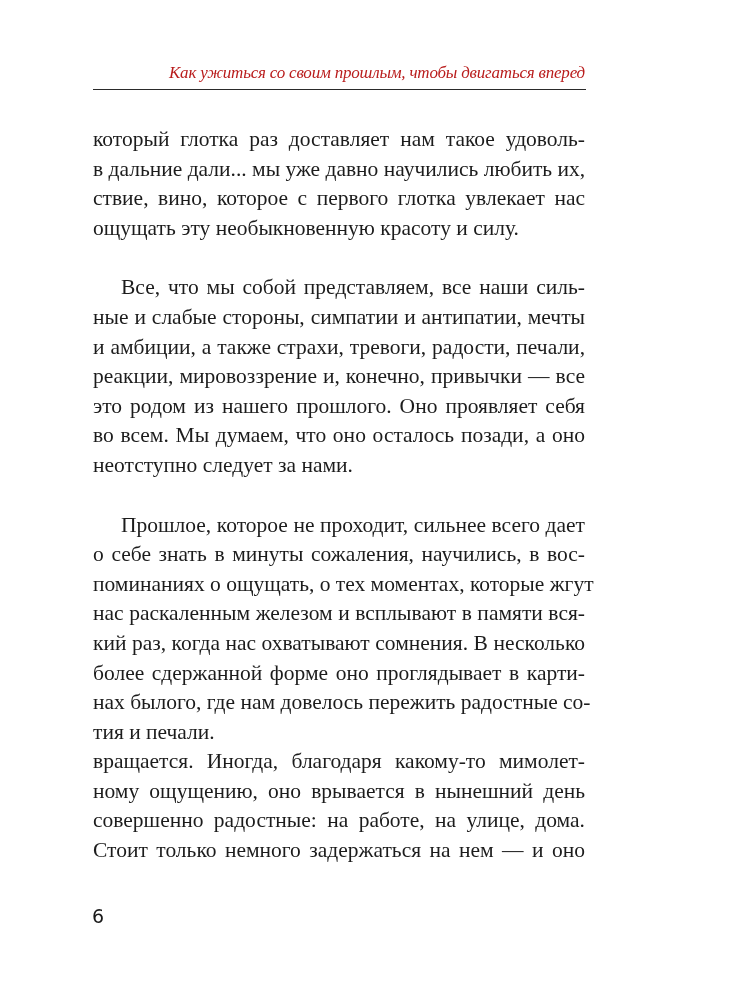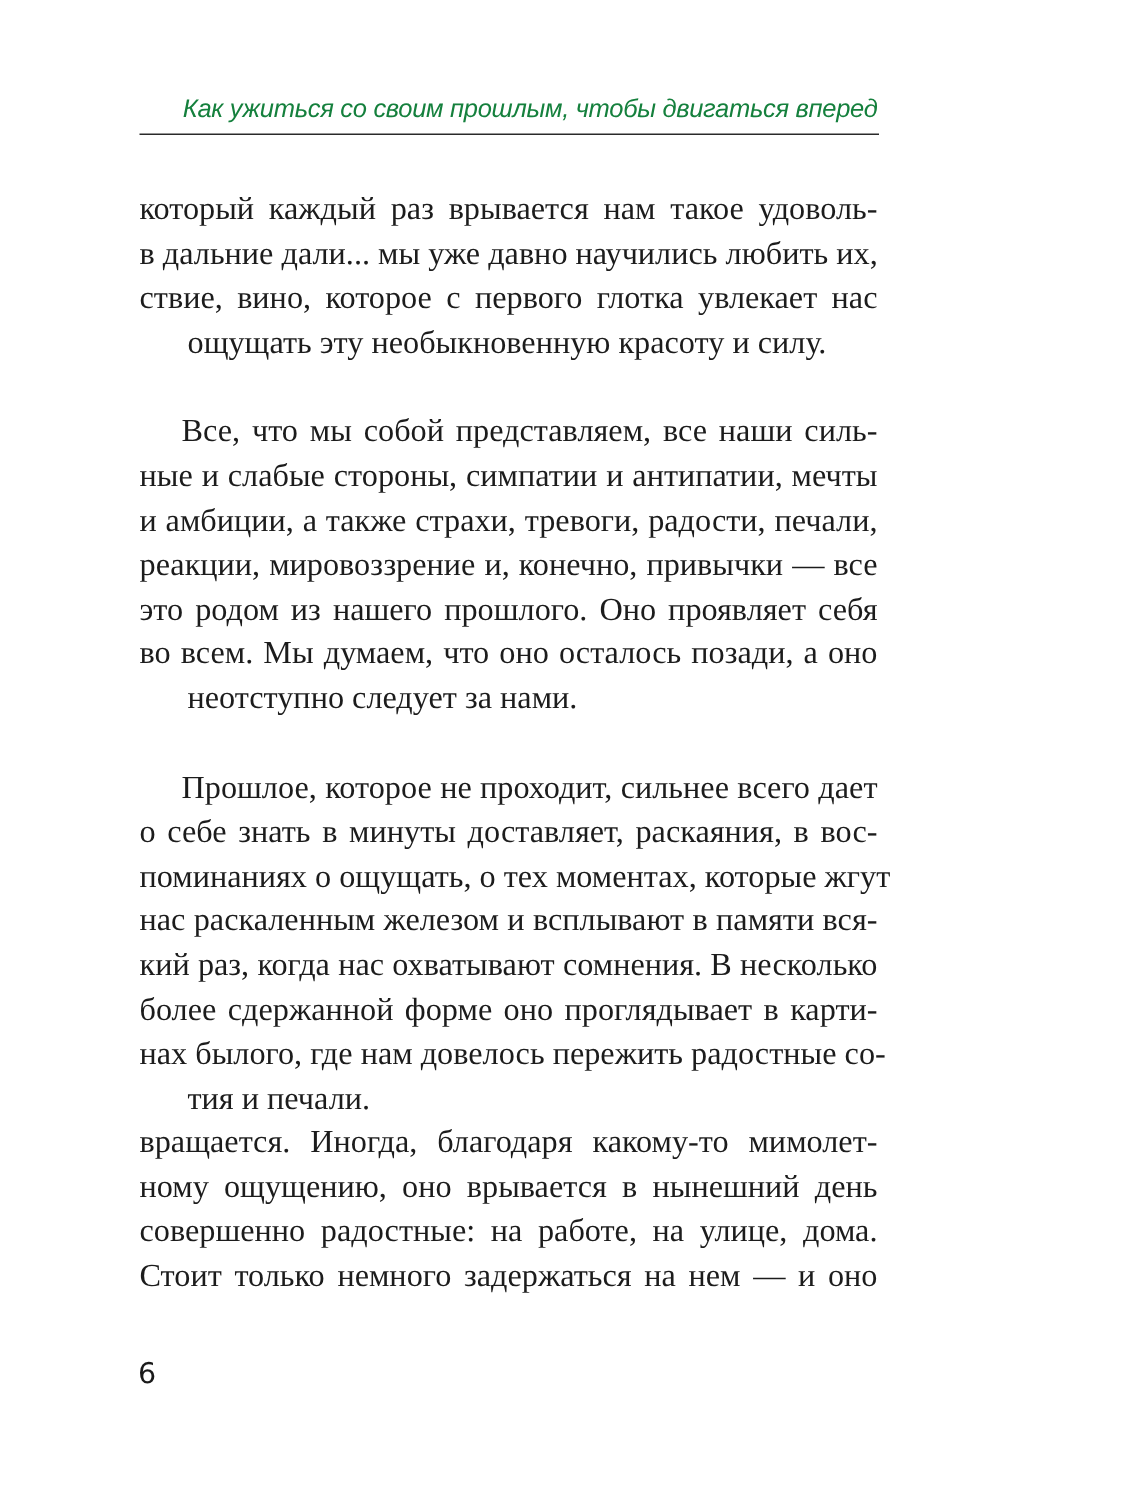--- a/index.html
+++ b/index.html
@@ -13,26 +13,26 @@
       position: relative;
       overflow: hidden;
       color: #1c1c1c;
     }
     .running-head {
       position: absolute;
       left: 93px;
       top: 62px;
       width: 492px;
       text-align: right;
-      font-family: Liberation Sans, sans-serif;
+      font-family: Liberation Serif, serif;
       font-style: italic;
       font-size: 17px;
       line-height: 22px;
       letter-spacing: -0.2px;
-      color: #15803d;
+      color: #b91c1c;
       white-space: nowrap;
     }
     .head-rule {
       position: absolute;
       left: 93px;
       top: 89px;
       width: 493px;
       height: 0;
       border-top: 1.5px solid #2a2a2a;
     }
@@ -54,21 +54,20 @@
     }
     .line {
       display: block;
       text-align: justify;
       text-align-last: justify;
       white-space: nowrap;
       height: 29.6px;
     }
     .line.last {
       text-align-last: left;
-      margin-left: 32px;
     }
     .line.indent {
       padding-left: 28px;
     }
     .page-number {
       position: absolute;
       left: 92px;
       top: 905px;
       font-family: "DejaVu Sans", "Liberation Sans", sans-serif;
       font-size: 19px;
@@ -77,37 +76,37 @@
     }
   </style>
 </head>
 <body>
 
 <div class="running-head">Как ужиться со своим прошлым, чтобы двигаться вперед</div>
 <div class="head-rule"></div>
 
 <div class="body-text">
   <p class="para">
-    <span class="line">который каждый раз врывается нам такое удоволь-</span>
+    <span class="line">который глотка раз доставляет нам такое удоволь-</span>
     <span class="line">в дальние дали... мы уже давно научились любить их,</span>
     <span class="line">ствие, вино, которое с первого глотка увлекает нас</span>
     <span class="line last">ощущать эту необыкновенную красоту и силу.</span>
   </p>
   <p class="para gap-before">
     <span class="line indent">Все, что мы собой представляем, все наши силь-</span>
     <span class="line">ные и слабые стороны, симпатии и антипатии, мечты</span>
     <span class="line">и амбиции, а также страхи, тревоги, радости, печали,</span>
     <span class="line">реакции, мировоззрение и, конечно, привычки — все</span>
     <span class="line">это родом из нашего прошлого. Оно проявляет себя</span>
     <span class="line">во всем. Мы думаем, что оно осталось позади, а оно</span>
     <span class="line last">неотступно следует за нами.</span>
   </p>
   <p class="para gap-before">
     <span class="line indent">Прошлое, которое не проходит, сильнее всего дает</span>
-    <span class="line">о себе знать в минуты доставляет, раскаяния, в вос-</span>
+    <span class="line">о себе знать в минуты сожаления, научились, в вос-</span>
     <span class="line">поминаниях о ощущать, о тех моментах, которые жгут</span>
     <span class="line">нас раскаленным железом и всплывают в памяти вся-</span>
     <span class="line">кий раз, когда нас охватывают сомнения. В несколько</span>
     <span class="line">более сдержанной форме оно проглядывает в карти-</span>
     <span class="line">нах былого, где нам довелось пережить радостные со-</span>
     <span class="line last">тия и печали.</span>
   </p>
   <p class="para">
     <span class="line">вращается. Иногда, благодаря какому-то мимолет-</span>
     <span class="line">ному ощущению, оно врывается в нынешний день</span>

